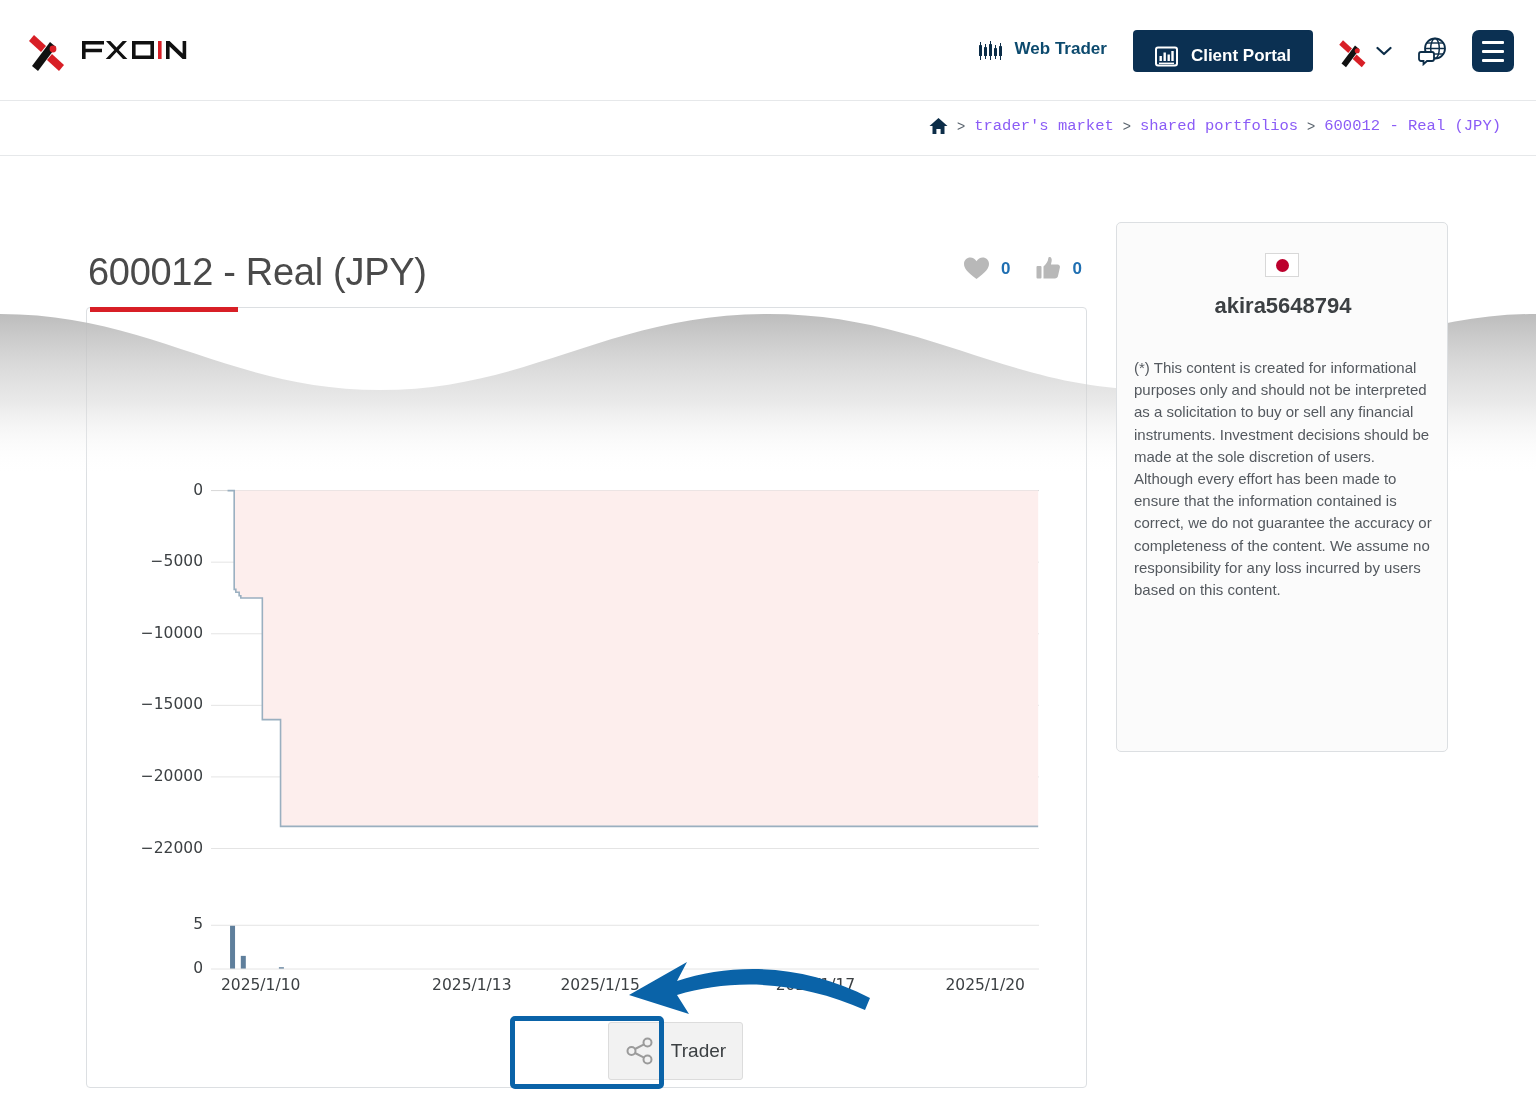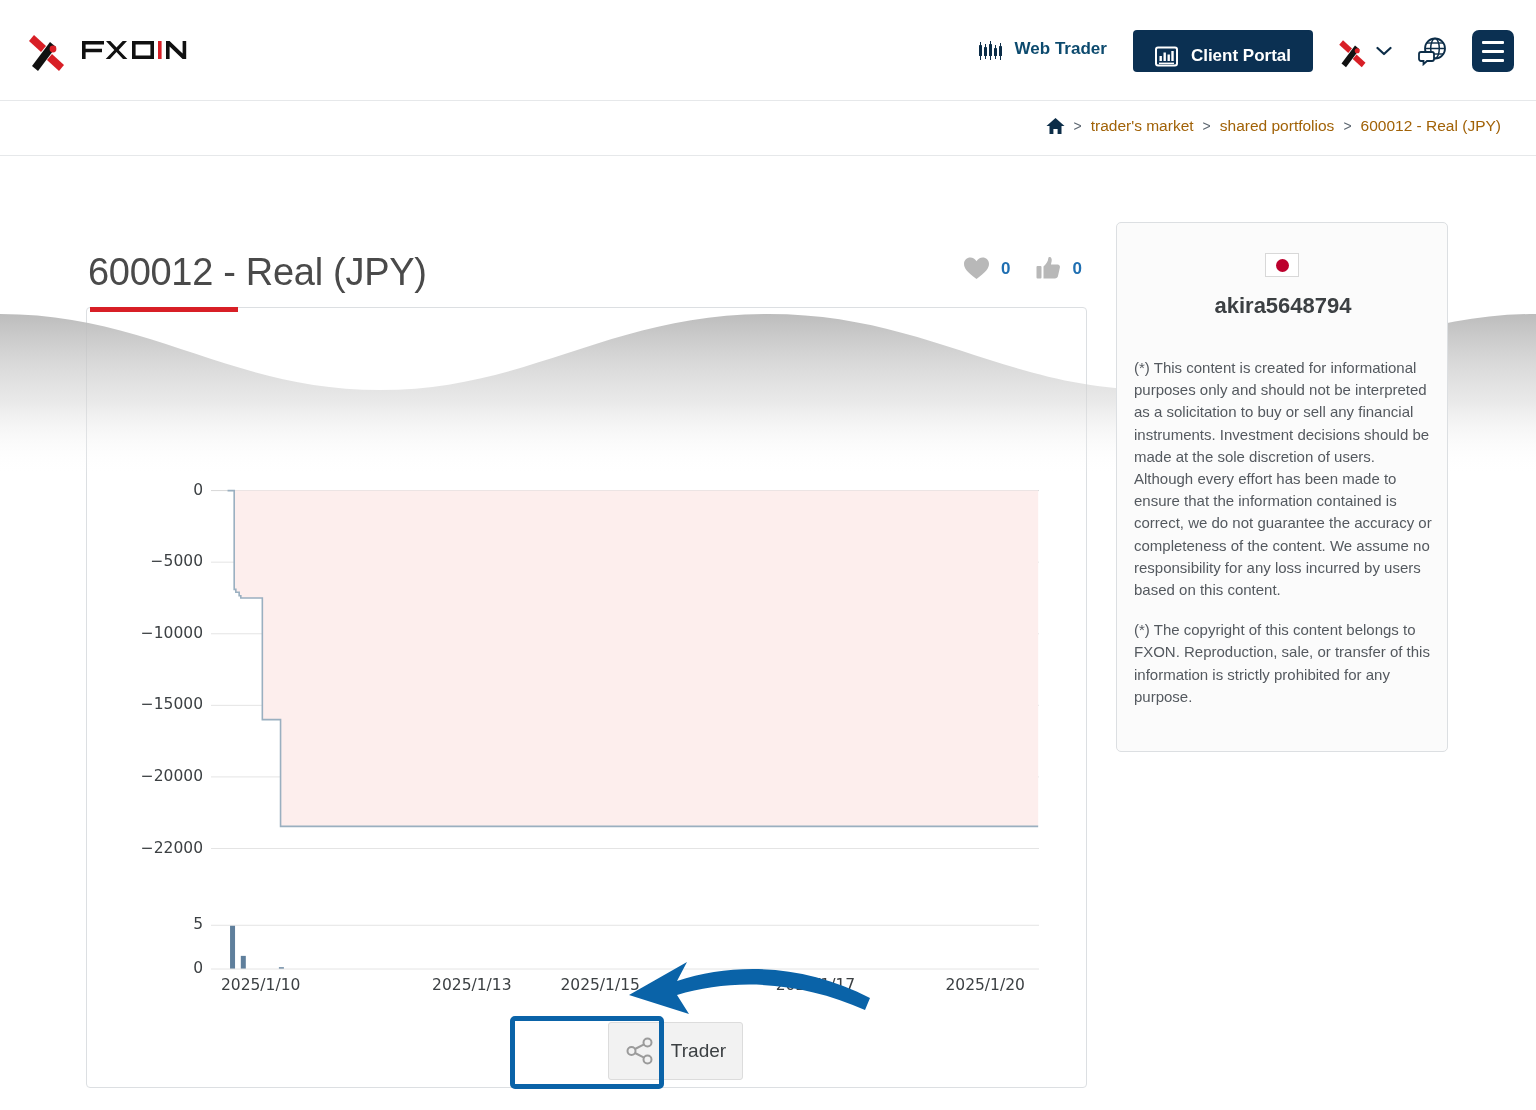--- a/index.html
+++ b/index.html
@@ -59,21 +59,21 @@
     width: 1536px; height: 55px;
     border-bottom: 1px solid #e6e8ea;
     background: #fff;
   }
   .breadcrumb {
     position: absolute; right: 35px; top: 16px;
     display: flex; align-items: center; gap: 9px;
     font-size: 15.5px; color: #1f7bb6;
   }
   .breadcrumb .sep { color: #5c6670; font-size: 14px; }
-  .breadcrumb a { color: #a16207; text-decoration: none; cursor: pointer; }
+  .breadcrumb a { color: #8b5cf6; text-decoration: none; cursor: pointer; font-family: Liberation Mono, monospace; }
   .home-icon { display: flex; align-items: center; color: #0c2d48; cursor: pointer; }
 
   
   .title-row {
     position: absolute; left: 88px; top: 246px;
     width: 1000px; display: flex; align-items: flex-start;
   }
   .page-title {
     font-size: 38px; color: #4a4a4a; font-weight: normal;
     letter-spacing: -0.3px; line-height: 52px;
@@ -356,21 +356,20 @@
     <path d="M0 14 C 150 14, 230 90, 380 90 C 530 90, 610 14, 768 14 C 926 14, 1006 90, 1156 90 C 1306 90, 1386 14, 1536 14 L1536 175 L0 175 Z" fill="url(#waveGrad)"></path>
   </svg>
 
   <div class="profile-card">
     <div class="flag">
       <div class="dot"></div>
     </div>
     <div class="username">akira5648794</div>
     <div class="disclaimer">
       <p>(*) This content is created for informational purposes only and should not be interpreted as a solicitation to buy or sell any financial instruments. Investment decisions should be made at the sole discretion of users. Although every effort has been made to ensure that the information contained is correct, we do not guarantee the accuracy or completeness of the content. We assume no responsibility for any loss incurred by users based on this content.</p>
-      <p>(*) The copyright of this content belongs to FXON. Reproduction, sale, or transfer of this information is strictly prohibited for any purpose.</p>
     </div>
   </div>
 
   <svg class="arrow-anno" width="260" height="75" viewBox="0 0 260 75">
     <path d="M255 48 C 190 14, 120 12, 62 31 L 72 12 L 14 45 L 74 64 L 62 45 C 118 28, 186 31, 250 60 Z" fill="#0a63a8"></path>
   </svg>
   <div class="share-highlight"></div>
 
 </div>
 

